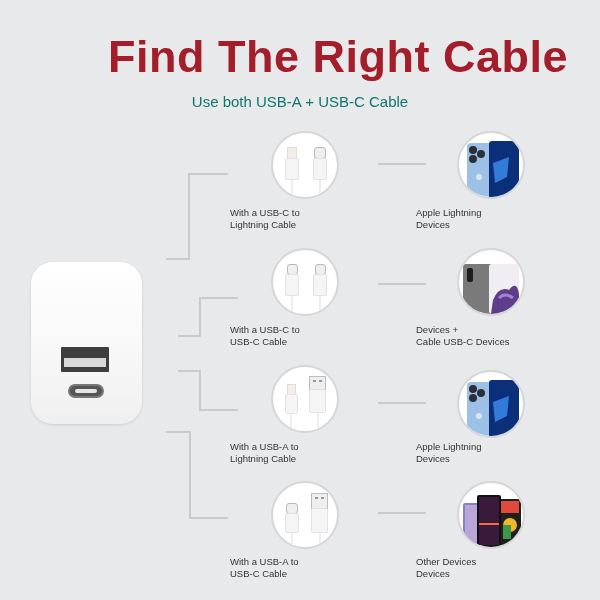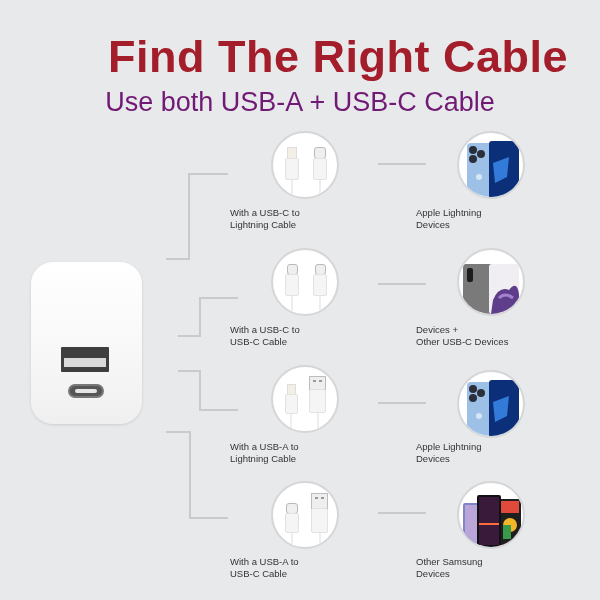--- a/index.html
+++ b/index.html
@@ -1,18 +1,18 @@
 <!DOCTYPE html>
 <html><head>
 <meta charset="utf-8">
 <style>
   html,body{margin:0;padding:0;}
   body{width:600px;height:600px;background:#e8e9eb;position:relative;overflow:hidden;font-family:"Liberation Sans","DejaVu Sans",sans-serif;}
   .title{position:absolute;left:0;top:30px;width:600px;text-align:center;font-weight:bold;font-size:45px;color:#a31d2a;letter-spacing:0.5px;line-height:54px;padding-left:38px;}
-  .subtitle{position:absolute;left:0;top:89px;width:600px;text-align:center;font-size:27px;color:#701a75;line-height:26px;}
+  .subtitle{position:absolute;left:0;top:89px;width:600px;text-align:center;font-size:15px;color:#0f766e;line-height:26px;}
   .line{position:absolute;background:#c9cacc;}
   .dash{position:absolute;height:2px;background:#c9cacc;width:48px;left:378px;}
   .circle{position:absolute;width:68px;height:68px;border-radius:50%;background:#ffffff;border:2px solid #d6d6d8;box-sizing:border-box;overflow:hidden;}
   .label{position:absolute;width:150px;text-align:left;font-size:9.5px;line-height:12px;color:#333;}
   .charger{position:absolute;left:31px;top:262px;width:111px;height:162px;border-radius:22px;background:linear-gradient(180deg,#ffffff 0%,#f7f7f7 60%,#efefef 100%);box-shadow:0 1px 3px rgba(0,0,0,0.12);}
   .usba{position:absolute;left:30px;top:85px;width:48px;height:25px;background:#3e3e3e;border-radius:1px;}
   .usba .tongue{position:absolute;left:3px;top:11px;width:42px;height:9px;background:#d9d9d9;}
   .usbc{position:absolute;left:37px;top:122px;width:36px;height:14px;border-radius:7px;background:#555;box-sizing:border-box;border:2px solid #777;}
   .usbc .inner{position:absolute;left:5px;top:3px;width:22px;height:4px;border-radius:2px;background:#e6e6e6;}
   
@@ -107,21 +107,21 @@
   <svg width="64" height="64" viewBox="0 0 64 64">
     <rect x="4" y="14" width="30" height="50" rx="3" fill="#7a7a7a"></rect>
     <rect x="8" y="18" width="6" height="14" rx="2" fill="#1d1d1d"></rect>
     <rect x="30" y="14" width="30" height="50" rx="3" fill="#f1eef3"></rect>
     <path d="M34 50 Q40 36 50 40 Q58 30 60 44 L60 64 L32 64 Z" fill="#5e3d8a"></path>
     <path d="M40 48 Q46 42 54 48" stroke="#a57fd0" stroke-width="3" fill="none"></path>
   </svg>
 </div>
 <div class="label" style="left:416px;top:324px;">
   <div>Devices +</div>
-    <div>Other USB-C Devices</div>
+    <div>Cable USB-C Devices</div>
 </div>
 
 <div class="circle" style="left:271px;top:365px;">
   <div class="lhead" style="left:14px;top:17px;width:9px;height:11px;"></div>
   <div class="cable" style="left:12px;top:27px;width:13px;height:20px;"></div>
   <div class="wire" style="left:17px;top:47px;height:20px;"></div>
   <div class="ahead" style="left:36px;top:9px;width:17px;height:14px;"></div>
   <div class="cable" style="left:36px;top:22px;width:17px;height:24px;"></div>
   <div class="wire" style="left:44px;top:46px;height:20px;"></div>
 </div>
@@ -166,15 +166,15 @@
     <rect x="40" y="16" width="22" height="46" rx="2" fill="#1f1f1f"></rect>
     <rect x="42" y="18" width="18" height="12" fill="#e04a3a"></rect>
     <circle cx="51" cy="42" r="7" fill="#f3b728"></circle>
     <rect x="44" y="42" width="8" height="14" fill="#3a9a4a"></rect>
     <rect x="18" y="12" width="24" height="52" rx="2" fill="#141017"></rect>
     <rect x="20" y="14" width="20" height="48" fill="#3a1a3a"></rect>
     <rect x="20" y="40" width="20" height="2" fill="#ff6a3d"></rect>
   </svg>
 </div>
 <div class="label" style="left:416px;top:556px;">
-  <div>Other Samsung</div>
+  <div>Other Devices</div>
     <div>Devices</div>
 </div>
 
 </body></html>

